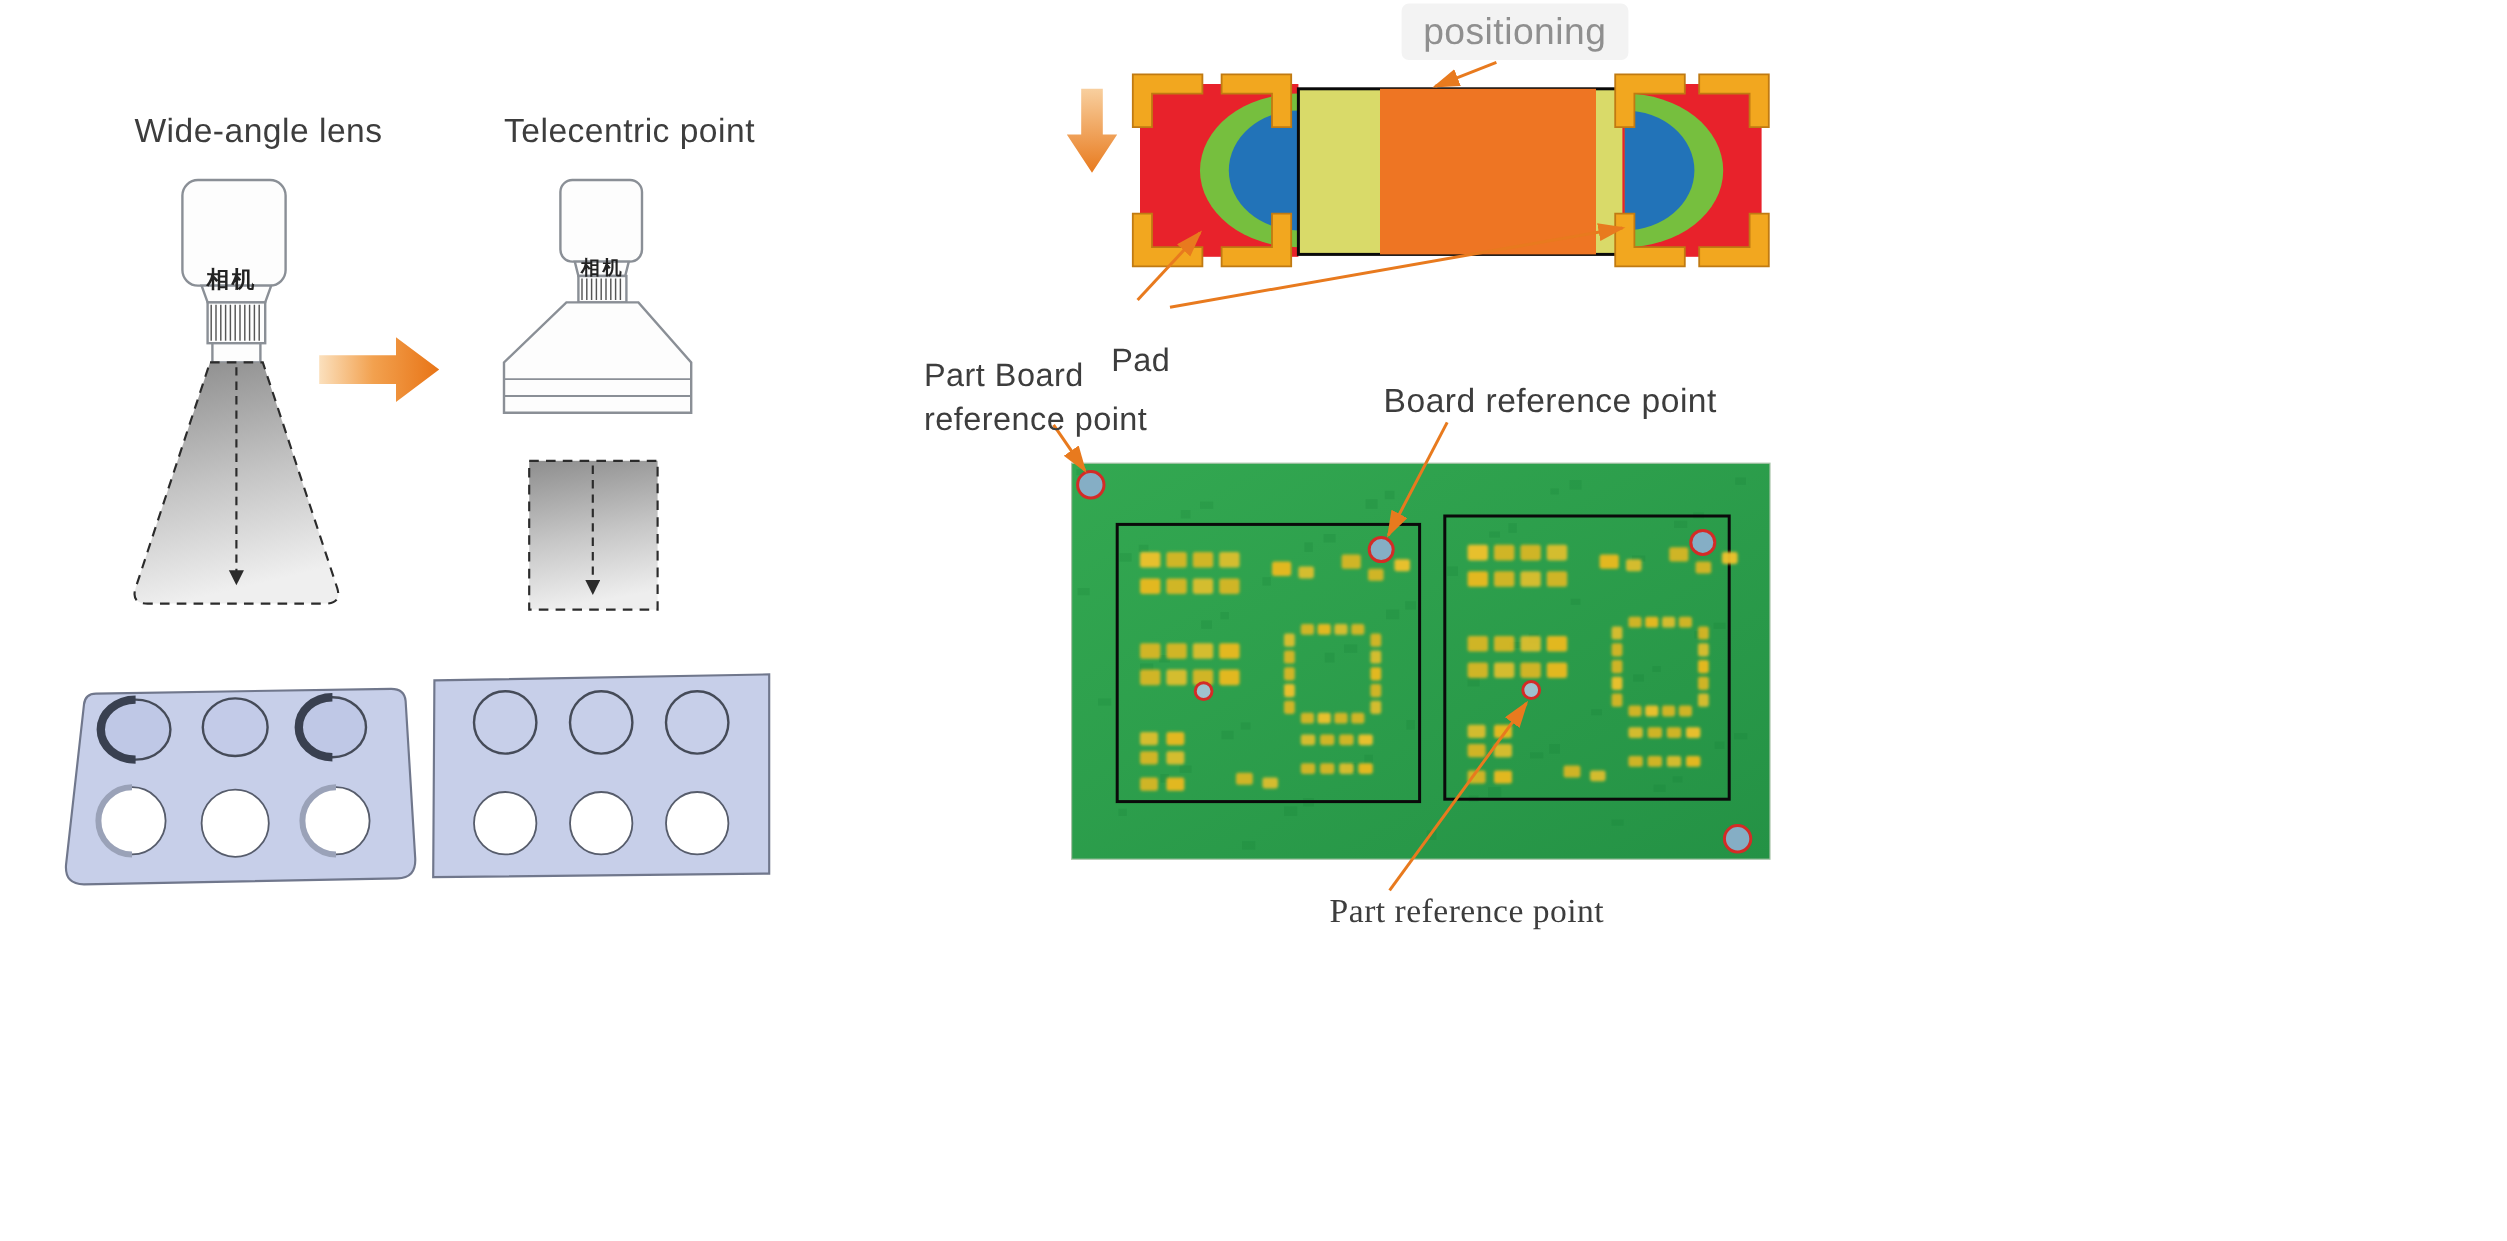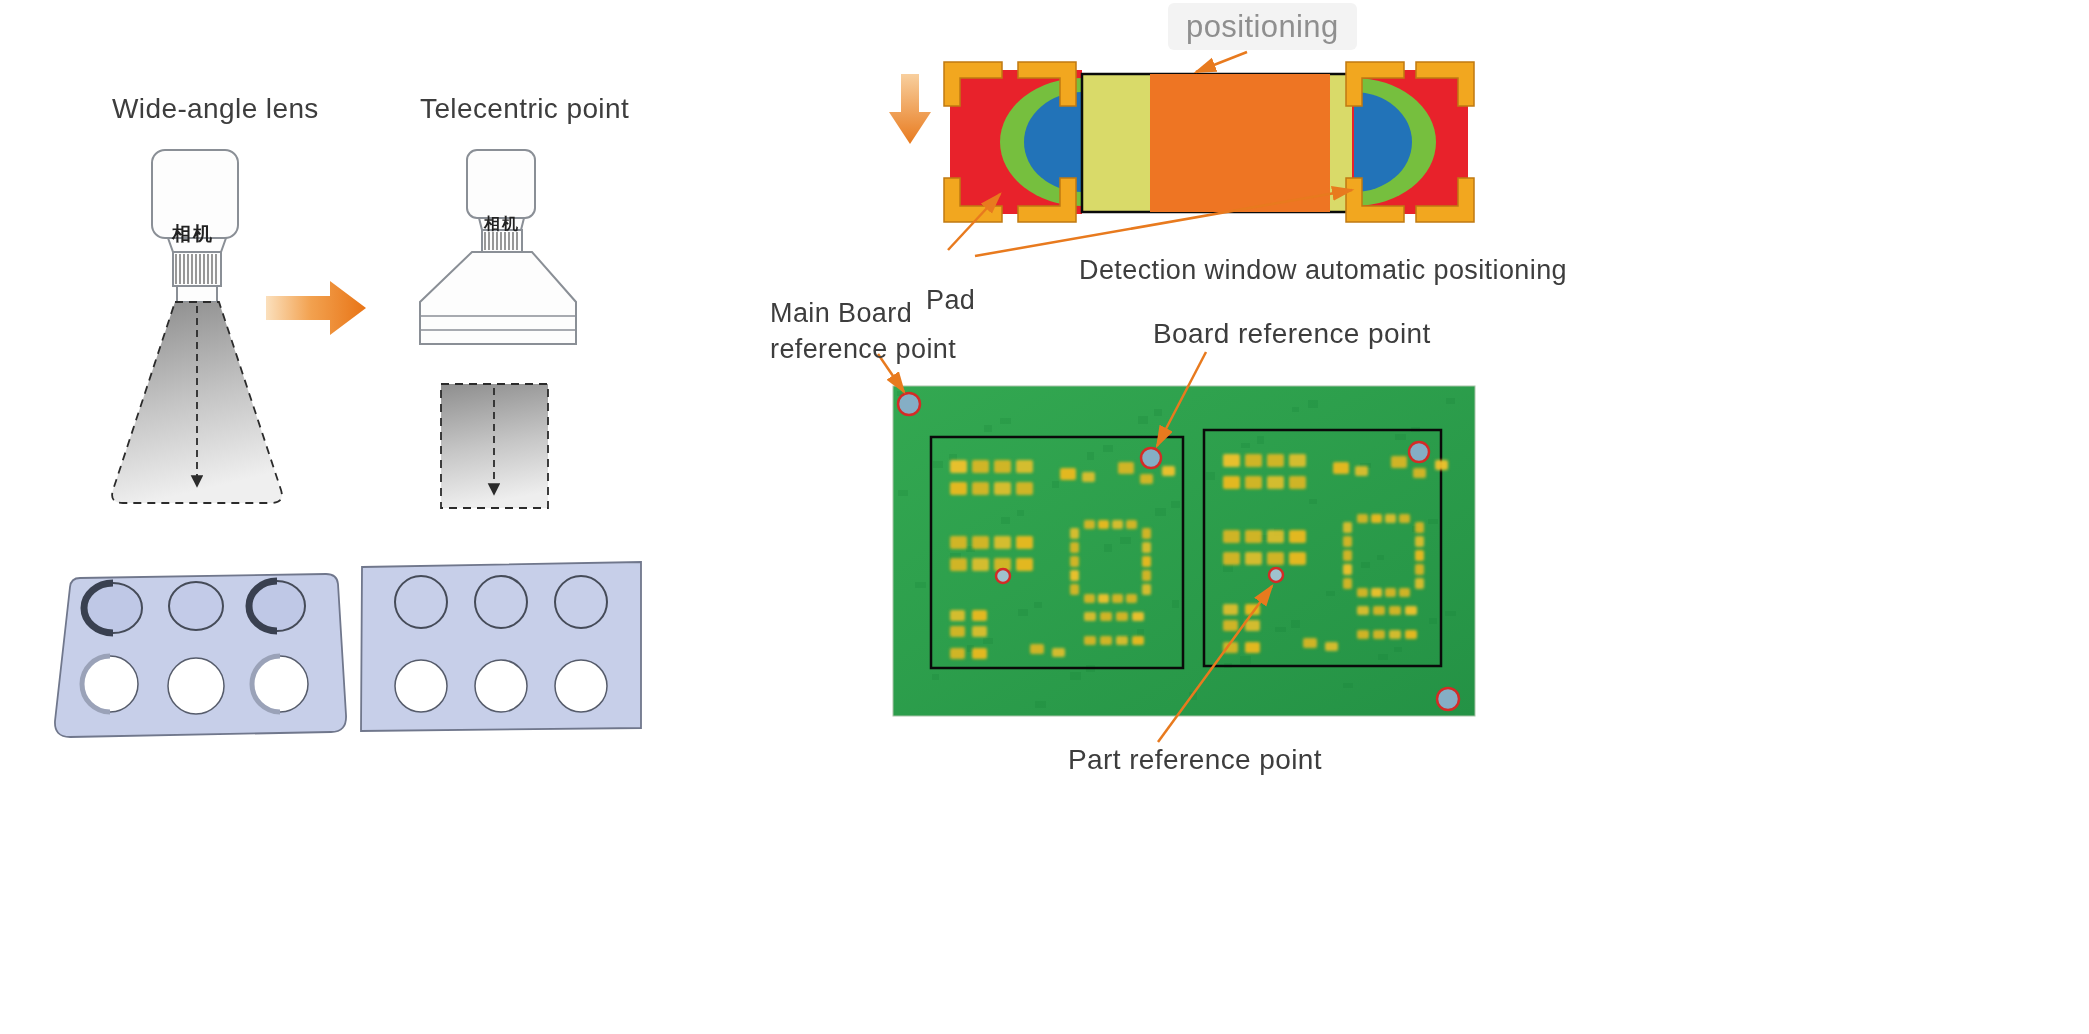--- a/index.html
+++ b/index.html
@@ -360,19 +360,18 @@
   </g>
 </svg>
 
 <div class="lbl" style="left:112px;top:92px;">Wide-angle lens</div>
 <div class="lbl" style="left:420px;top:92px;">Telecentric point</div>
 <div class="lbl cam" style="left:172px;top:181px;">相机</div>
 <div class="lbl cam" style="left:484px;top:172px;font-size:16px;">相机</div>
 
 <div class="lbl capacitance" style="left:1168px;top:3px;">positioning</div>
 <div class="lbl big" style="left:926px;top:256px;margin-top:28px;">Pad</div>
-<div class="lbl big" style="left:1079px;top:254px;">Detection window automatic positioning</div>
-<div class="lbl big" style="left:770px;top:297px;">Main Board</div>
+<div class="lbl big" style="left:770px;top:297px;">Part Board</div>
 <div class="lbl big" style="left:770px;top:333px;">reference point</div>
 <div class="lbl" style="left:1153px;top:317px;">Board reference point</div>
-<div class="lbl" style="left:1068px;top:743px;">Part reference point</div>
+<div class="lbl" style="left:1108px;top:743px;font-family:Liberation Serif, serif;">Part reference point</div>
 
 </div>
 
 </body></html>

